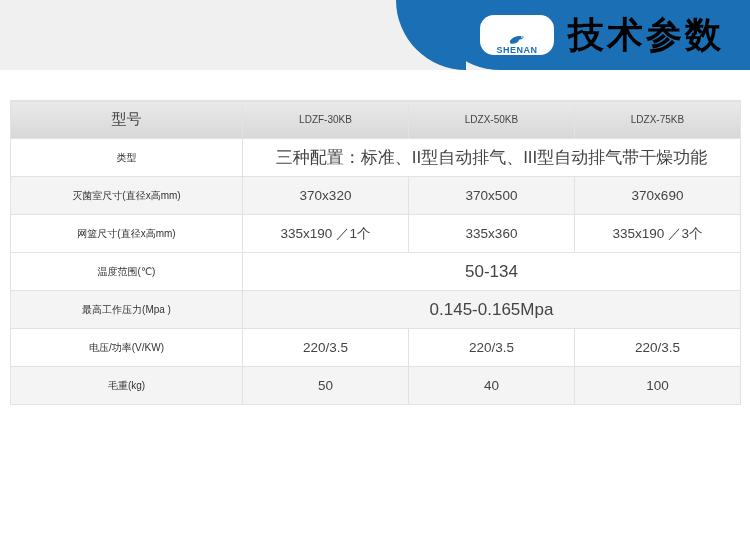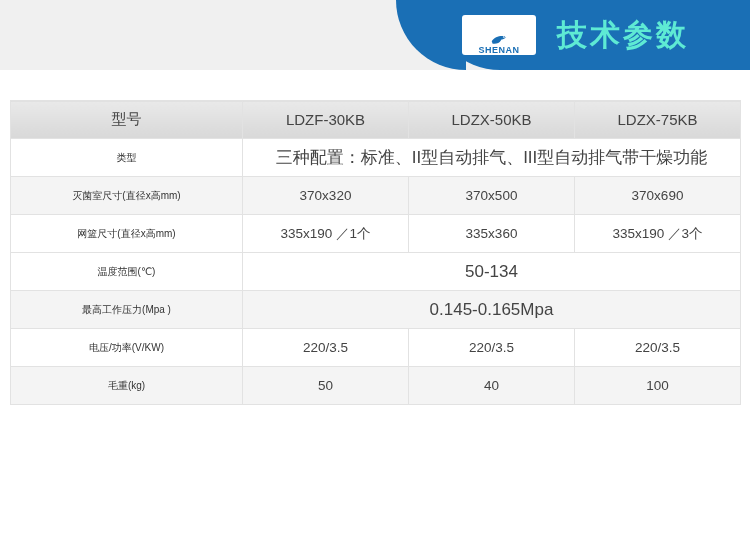--- a/index.html
+++ b/index.html
@@ -42,25 +42,25 @@
     top: 0;
     width: 70px;
     height: 70px;
     background: #1a6fb5;
     border-top-left-radius: 0;
     border-bottom-left-radius: 100% 100%;
   }
   .logo-box {
     position: relative;
     z-index: 2;
-    margin-left: 32px;
+    margin-left: 50px;
     width: 74px;
     height: 40px;
     background: #ffffff;
-    border-radius: 3px;
+    border-radius: 14px;
     display: flex;
     flex-direction: column;
     align-items: center;
     justify-content: center;
     box-sizing: border-box;
     padding-top: 20px;
   }
   .logo-mark {
     width: 34px;
     height: 20px;
@@ -69,23 +69,23 @@
   .logo-text {
     font-size: 9px;
     font-weight: bold;
     color: #1a6fb5;
     letter-spacing: 0.5px;
     line-height: 10px;
   }
   .banner-title {
     position: relative;
     z-index: 2;
-    margin-left: 21px;
-    color: #5eead4;
-    font-size: 30px;
+    margin-left: 14px;
+    color: #000000;
+    font-size: 36px;
     font-weight: bold;
     letter-spacing: 3px;
     font-family: "DejaVu Sans", "Liberation Sans", sans-serif;
   }
 
   
   .table-wrap {
     padding: 30px 10px 0 10px;
     box-sizing: border-box;
     width: 750px;
@@ -106,21 +106,21 @@
     color: #444444;
     font-weight: normal;
   }
   .col-label { width: 232px; }
   .col-model { width: 166px; }
 
   thead th {
     background: linear-gradient(to bottom, #e9e9e9, #d8d8d8);
     font-weight: bold;
     color: #222222;
-    font-size: 15px;
+    font-size: 10px;
     height: 42px;
   }
   thead th.col-label {
     font-size: 15px;
   }
   tbody tr.shade td {
     background: #f4f4f4;
   }
   tbody td.label {
     font-size: 10px;

